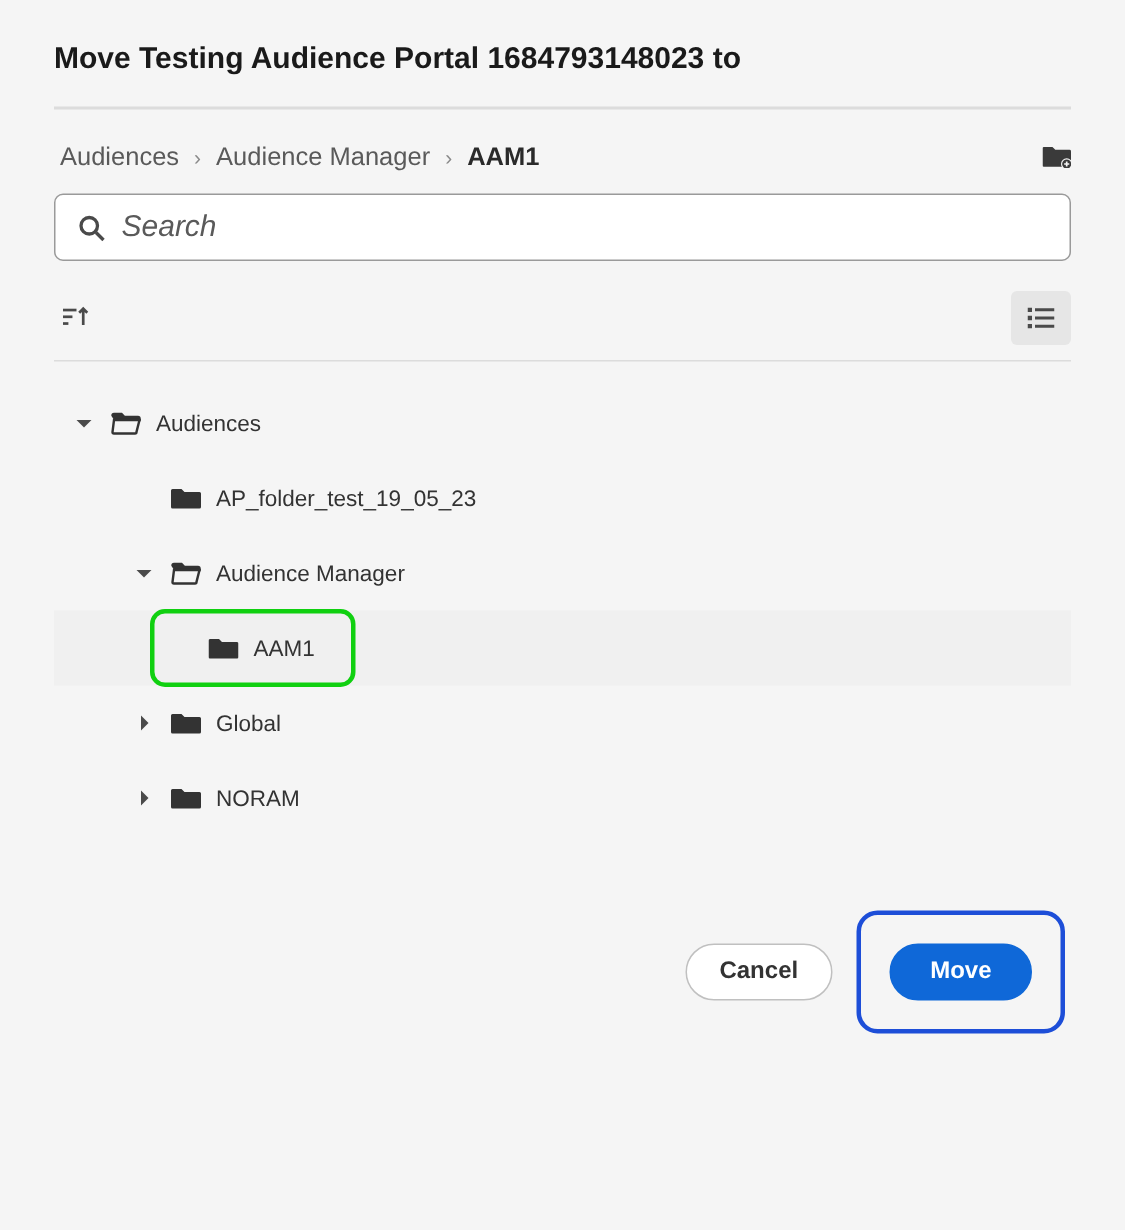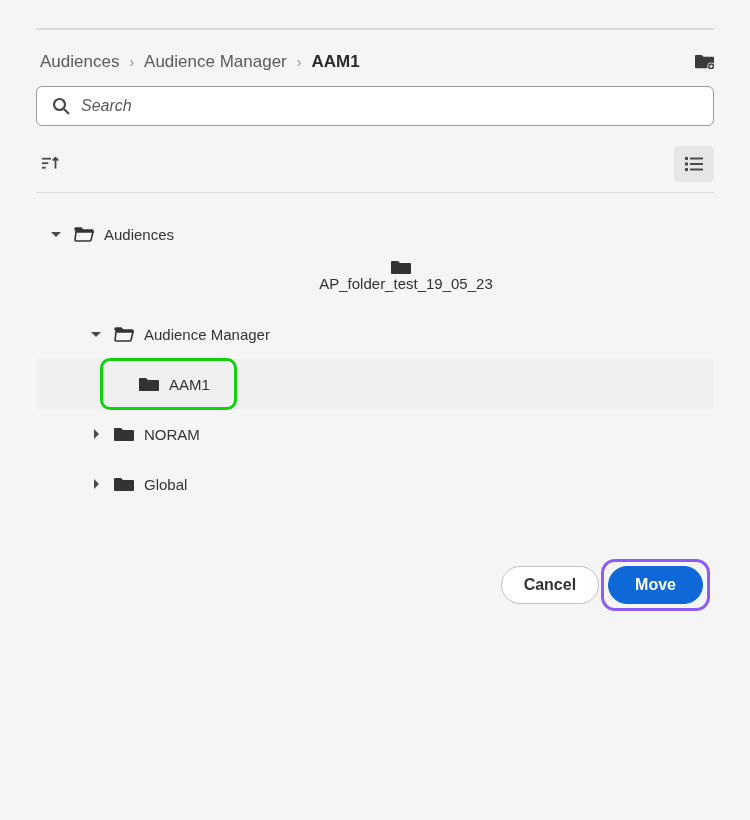--- a/index.html
+++ b/index.html
@@ -58,21 +58,21 @@
     }
     .search-wrap {
       position: relative;
       margin-bottom: 14px;
     }
     .search-input {
       width: 100%;
       padding: 10px 12px 10px 44px;
       border: 1px solid #9a9a9a;
       border-radius: 6px;
-      font-size: 16px;
+      font-size: 20px;
       font-style: italic;
       color: #555;
       background: #fff;
     }
     .search-input::placeholder {
       color: #5a5a5a;
       font-style: italic;
     }
     .search-icon {
       position: absolute;
@@ -140,21 +140,21 @@
       flex-shrink: 0;
       color: #333;
     }
     .folder-icon.open {
       color: #333;
     }
     .row-label {
       color: #333;
     }
     .indent-0 { padding-left: 12px; }
-    .indent-1 { padding-left: 62px; flex-direction: column; }
+    .indent-1 { padding-left: 62px; }
     .indent-2 { padding-left: 100px; }
     .indent-2.with-chev { padding-left: 52px; }
     .highlight-box {
       border: 3px solid #10d010;
       border-radius: 10px;
       padding: 0 24px 0 0;
       margin-left: 64px;
       display: inline-flex;
       align-items: center;
       height: 52px;
@@ -162,51 +162,52 @@
     }
     .highlight-box .inner {
       display: flex;
       align-items: center;
       padding-left: 36px;
     }
     .footer {
       display: flex;
       justify-content: flex-end;
       align-items: center;
-      gap: 2px;
+      gap: 16px;
       padding: 18px 4px 0 0;
       margin-top: 32px;
     }
     .btn {
       padding: 9px 22px;
       border-radius: 20px;
       font-size: 16px;
       font-weight: 600;
       cursor: pointer;
       border: 1.5px solid #c0c0c0;
       background: #fff;
       color: #333;
     }
     .btn-primary {
       background: #0f68d8;
       color: #fff;
       border: 1.5px solid #0f68d8;
       padding: 9px 26px;
     }
     .btn-highlight {
-      border: 3px solid #8b5cf6;
+      border: 3px solid #1d4ed8;
       border-radius: 14px;
-      padding: 4px;
+      padding: 19px;
     }
     .chev-gap { margin-right: 10px; }
   </style>
 </head>
 <body>
 
 <div class="dialog">
+  <h1 class="dialog-title">Move Testing Audience Portal 1684793148023 to</h1>
   <hr class="divider">
 
   <div class="breadcrumb-row">
     <div class="breadcrumb">
       <span>Audiences</span>
       <span class="sep">›</span>
       <span>Audience Manager</span>
       <span class="sep">›</span>
       <span class="current">AAM1</span>
     </div>
@@ -314,35 +315,35 @@
       <span class="chevron chev-gap">
         <svg viewBox="0 0 16 16" fill="currentColor">
             <path d="M6 3 l5 5 l-5 5 z"></path>
           </svg>
       </span>
       <span class="folder-icon">
         <svg viewBox="0 0 20 16" fill="currentColor">
             <path d="M0 3 a1 1 0 0 1 1-1 h6 l2 2 h10 a1 1 0 0 1 1 1 v9 a1 1 0 0 1 -1 1 h-18 a1 1 0 0 1 -1-1 z"></path>
           </svg>
       </span>
-      <span class="row-label">NORAM</span>
+      <span class="row-label">Global</span>
     </div>
 
     <div class="tree-row indent-2 with-chev">
       <span class="chevron chev-gap">
         <svg viewBox="0 0 16 16" fill="currentColor">
             <path d="M6 3 l5 5 l-5 5 z"></path>
           </svg>
       </span>
       <span class="folder-icon">
         <svg viewBox="0 0 20 16" fill="currentColor">
             <path d="M0 3 a1 1 0 0 1 1-1 h6 l2 2 h10 a1 1 0 0 1 1 1 v9 a1 1 0 0 1 -1 1 h-18 a1 1 0 0 1 -1-1 z"></path>
           </svg>
       </span>
-      <span class="row-label">Global</span>
+      <span class="row-label">NORAM</span>
     </div>
 
 
   </div>
 
   <div class="footer">
     <button class="btn">Cancel</button>
     <div class="btn-highlight">
       <button class="btn btn-primary">Move</button>
     </div>

